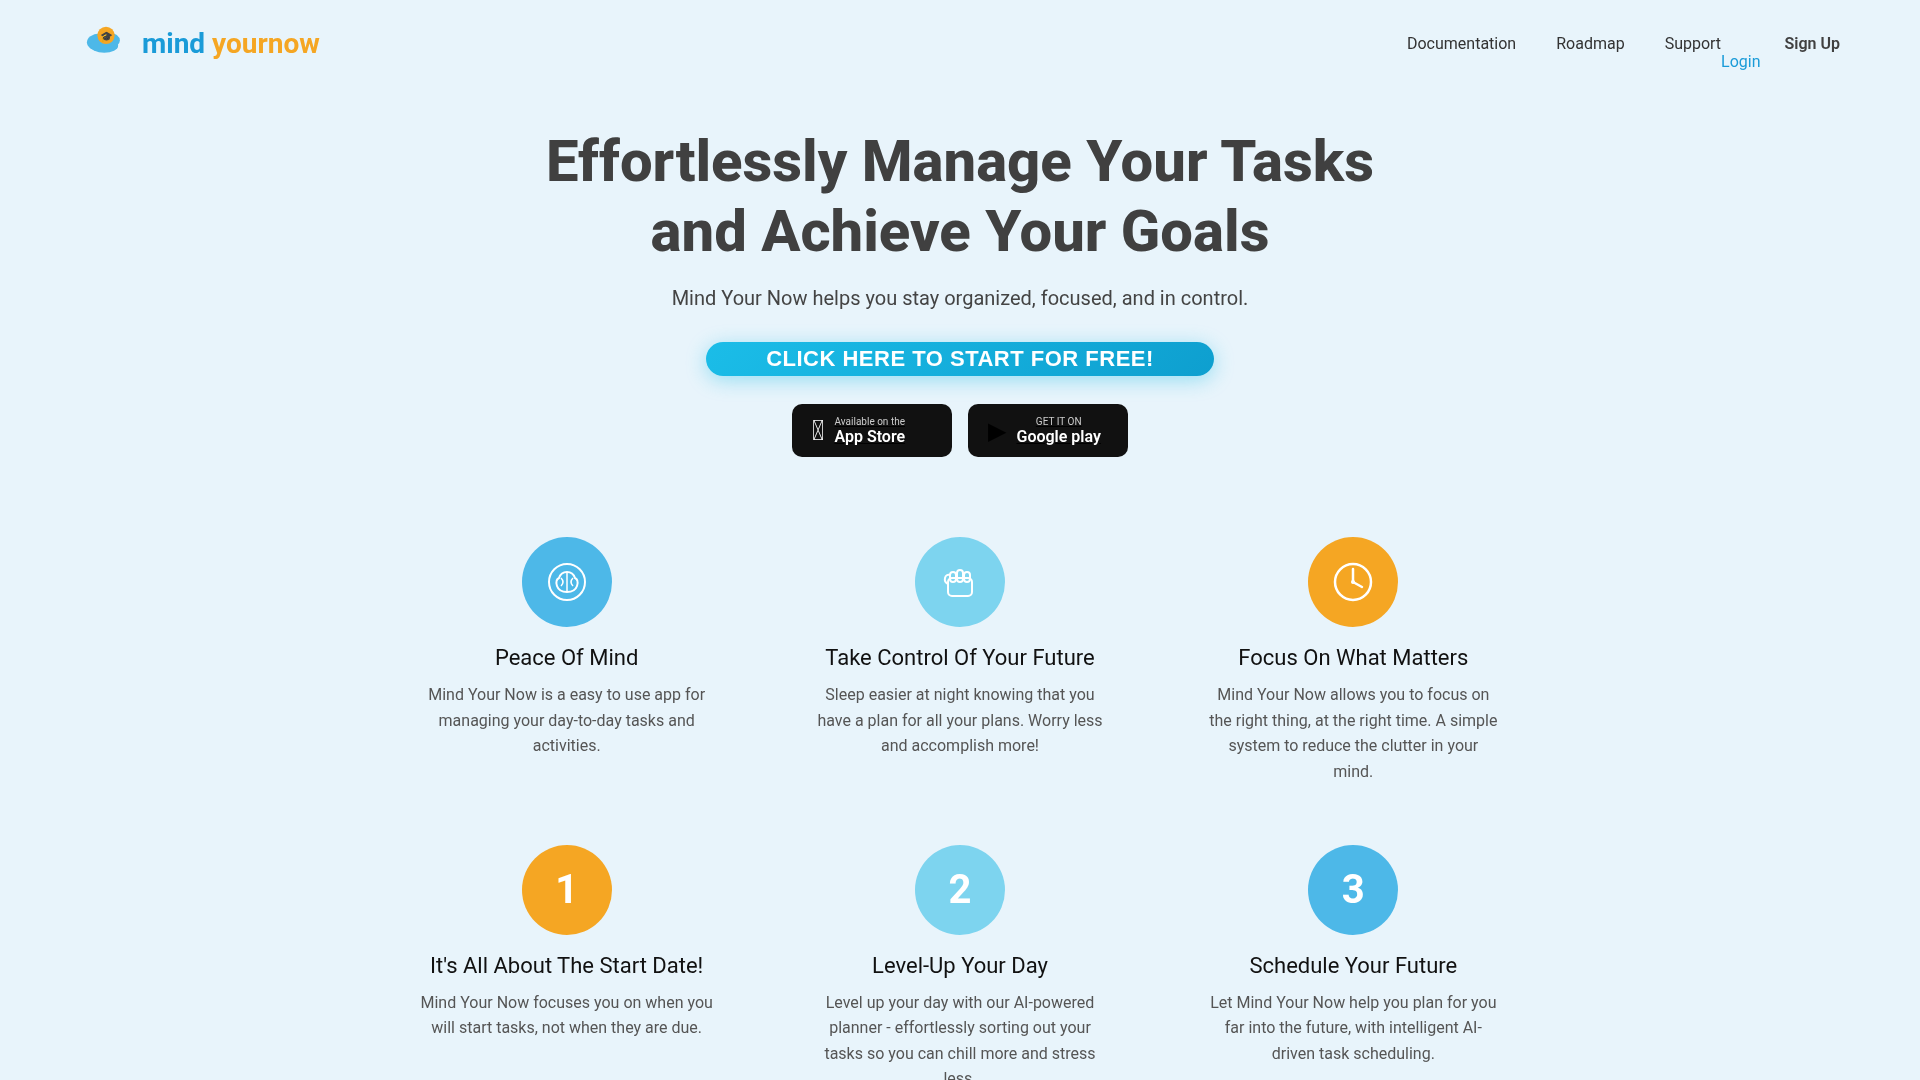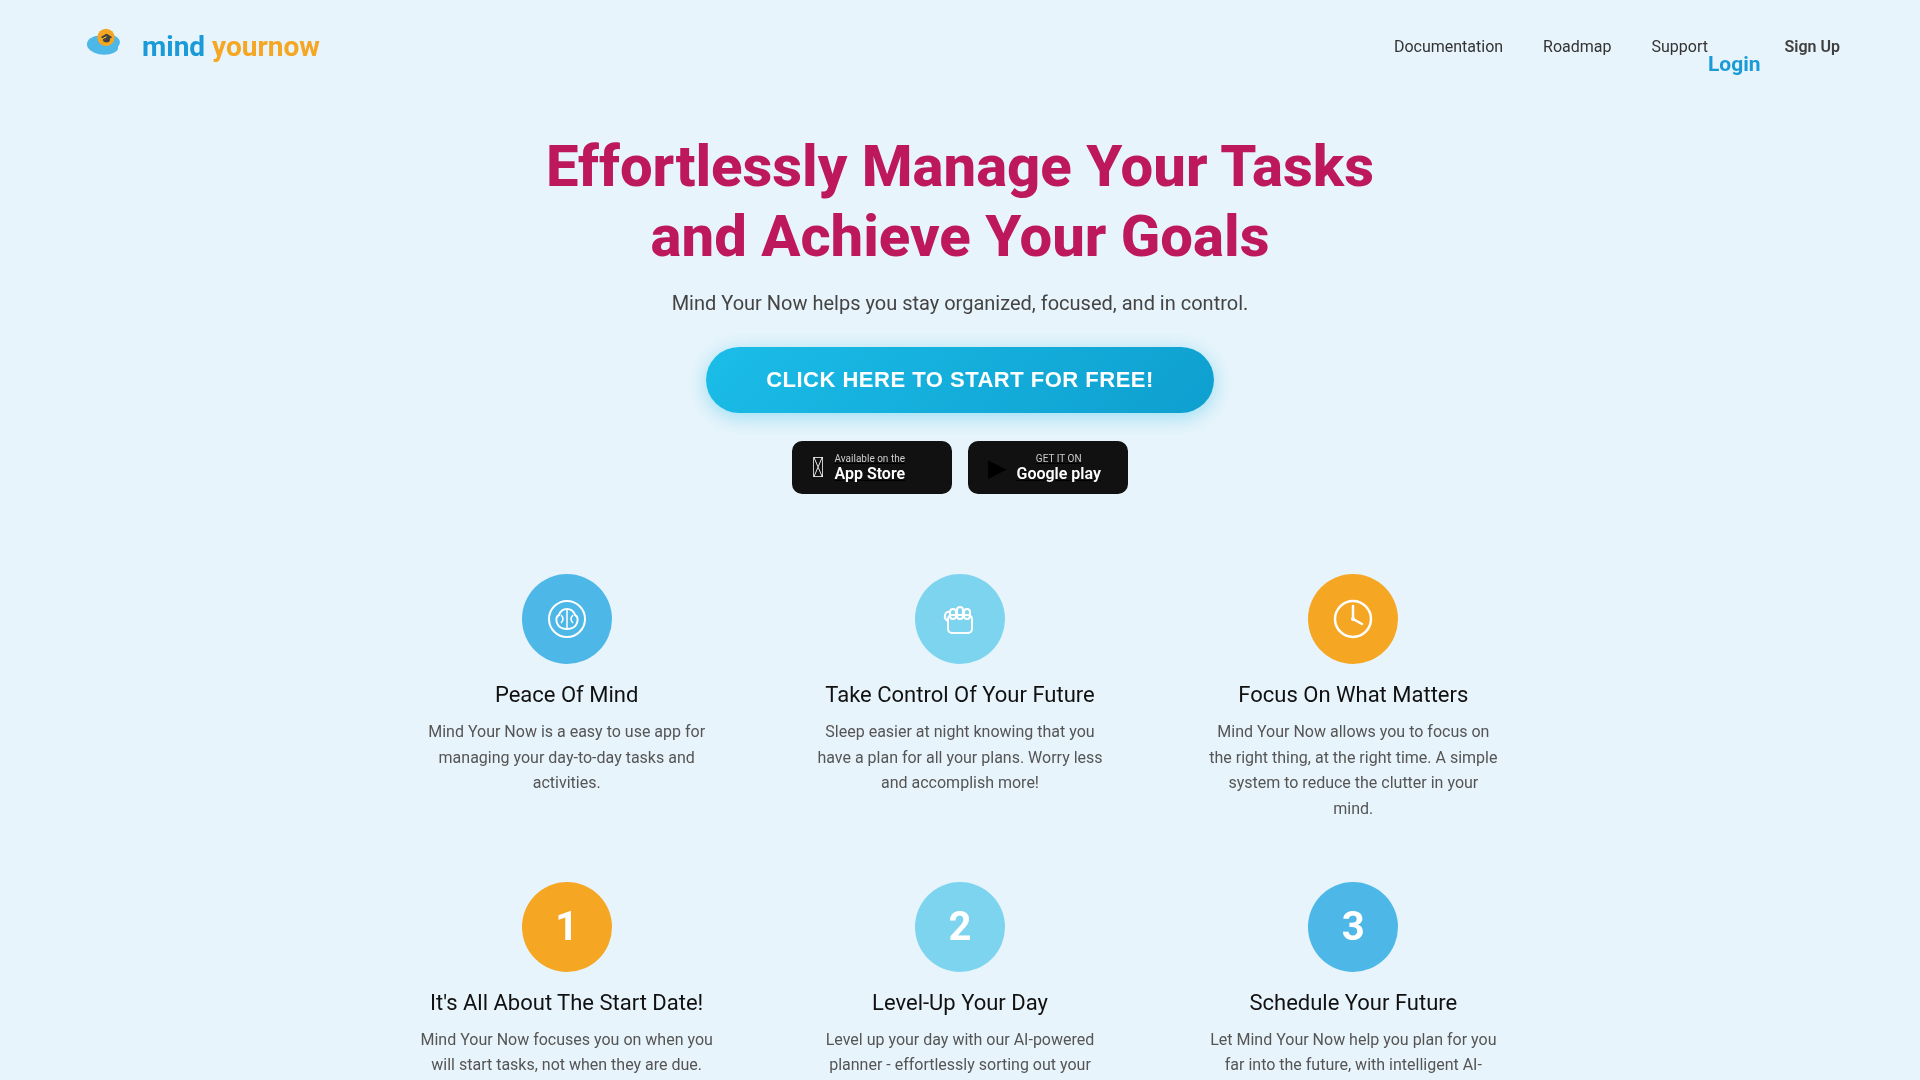--- a/index.html
+++ b/index.html
@@ -41,23 +41,23 @@
       align-items: center;
       text-align: center;
     }
     .nav-link {
       font-size: 16px;
       color: #333;
       text-decoration: none;
       cursor: pointer;
     }
     .nav-login {
-      font-size: 21px;
+      font-size: 16px;
       color: #1a9bd8;
-      font-weight: 700;
+      font-weight: 400;
       cursor: pointer;
       margin-right: 24px;
       text-decoration: none;
       margin-top: 36px;
     }
     .nav-signup {
       font-size: 16px;
       color: #404040;
       font-weight: 600;
       cursor: pointer;
@@ -65,36 +65,36 @@
     }
 
     
     .hero {
       text-align: center;
       padding: 40px 20px 20px;
     }
     .hero-title {
       font-size: 58px;
       font-weight: 800;
-      color: #be185d;
+      color: #404040;
       line-height: 1.2;
       max-width: 900px;
       margin: 0 auto 20px;
     }
     .hero-sub {
       font-size: 20px;
       color: #444;
       margin-bottom: 32px;
     }
     .cta-button {
       background: linear-gradient(135deg, #1bbde8, #0e9fcf);
       color: #fff;
       font-size: 22px;
       font-weight: 700;
-      padding: 20px 60px;
+      padding: 4px 60px;
       border: none;
       border-radius: 50px;
       cursor: pointer;
       letter-spacing: 0.5px;
       display: inline-block;
       margin-bottom: 28px;
       box-shadow: 0 4px 20px rgba(27,189,232,0.4);
     }
     .store-buttons {
       display: flex;

